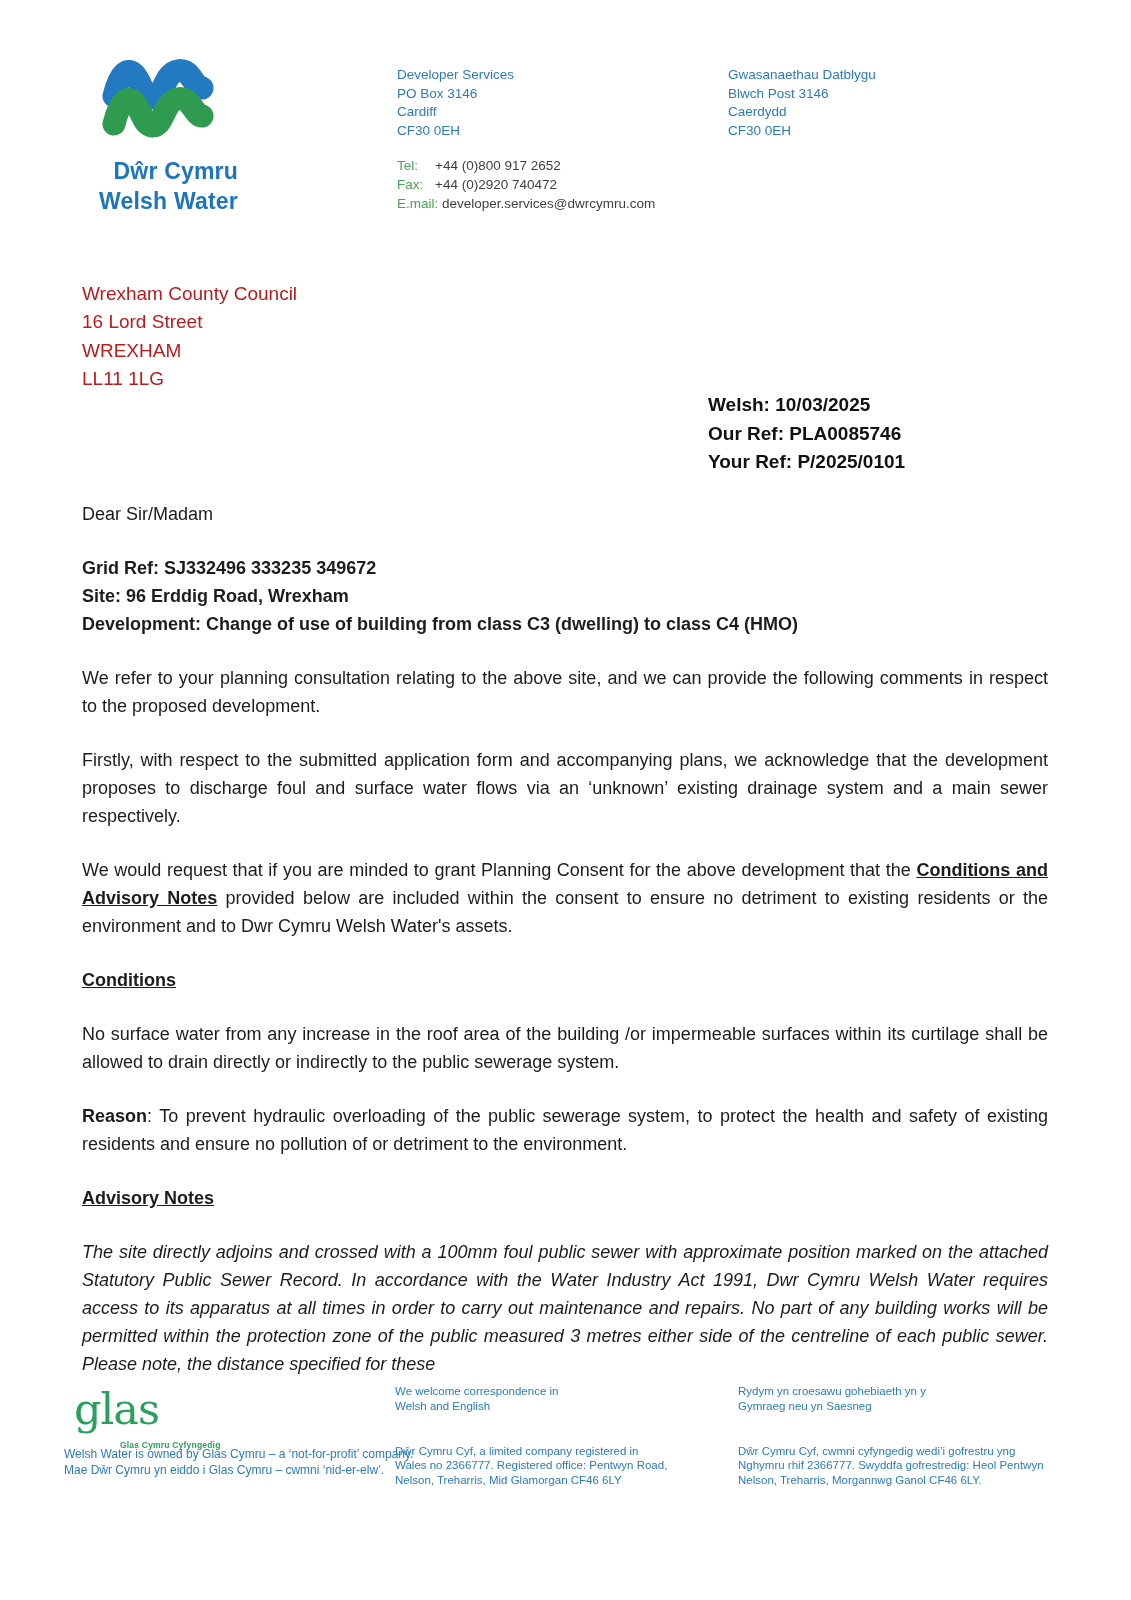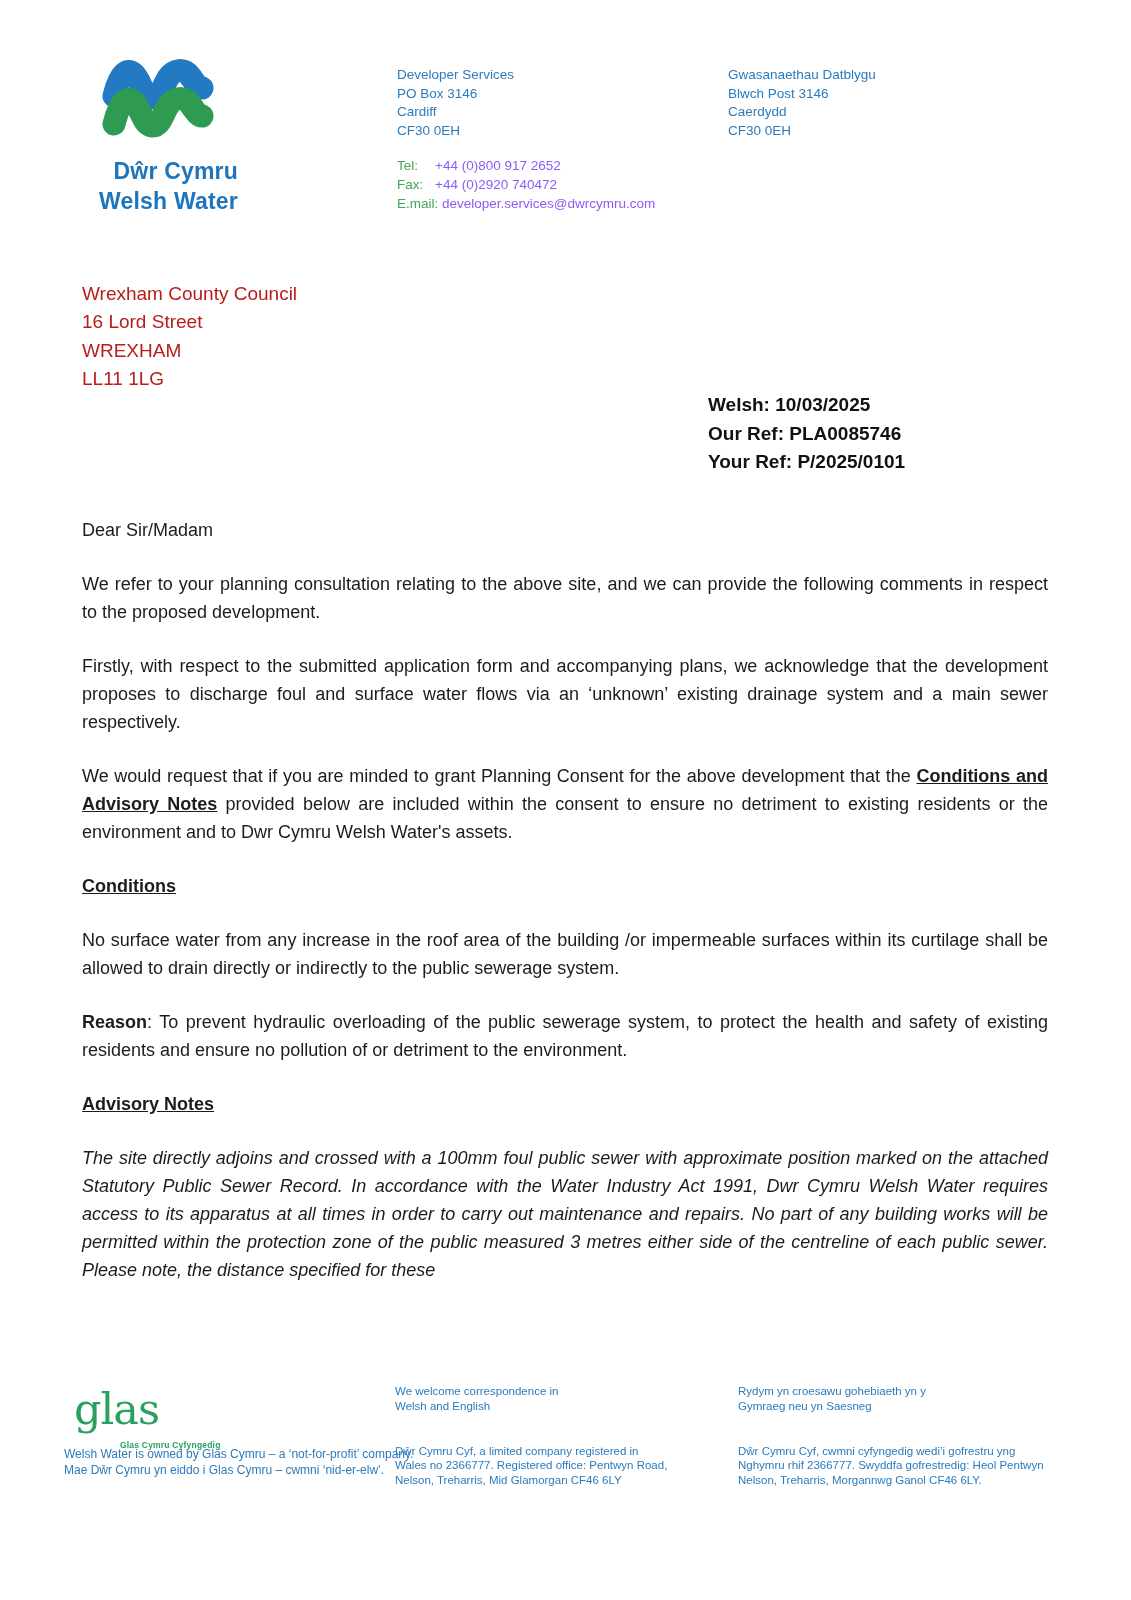--- a/index.html
+++ b/index.html
@@ -27,39 +27,39 @@
     letter-spacing: 0.2px;
   }
   .contact { position: absolute; top: 66px; font-size: 13.5px; line-height: 18.6px; color: #2b7bbd; }
   .contact-en { left: 397px; width: 300px; }
   .contact-cy { left: 728px; width: 300px; }
   .contact .addr { color: #2b7bbd; }
   .contact .lines2 { margin-top: 17px; }
   .contact .lbl { color: #43a556; }
   .contact .lbl-fixed { display: inline-block; width: 38px; }
   .contact-cy .lbl-fixed { width: 44px; }
-  .contact .val { color: #8b5cf6; }
+  .contact .val { color: #404040; }
 
   
   .recipient {
     position: absolute; left: 82px; top: 280px;
     font-size: 19px; line-height: 28.3px; color: #b91c1c;
   }
   .refs {
     position: absolute; left: 708px; top: 391px;
     font-size: 19px; line-height: 28.5px; font-weight: bold; color: #111;
   }
 
   
   .letter {
     position: absolute; left: 82px; top: 500px; width: 966px;
     font-size: 18px; line-height: 28px; color: #1c1c1c;
   }
   .letter .block { margin-top: 26px; }
-  .letter .first { margin-top: 16px; }
+  .letter .first { margin-top: 0; }
   .letter p.just { text-align: justify; }
   .bold { font-weight: bold; }
   .bu { font-weight: bold; text-decoration: underline; }
   .heading { font-weight: bold; text-decoration: underline; }
   .advisory { font-style: italic; text-align: justify; }
 
   
   .glas-logo {
     position: absolute; left: 74px; top: 1386px;
     font-family: "DejaVu Serif", serif;
@@ -120,20 +120,25 @@
 
   <div class="refs">
     <div><span>Welsh:</span> <span>10/03/2025</span></div>
     <div><span>Our Ref:</span> <span>PLA0085746</span></div>
     <div><span>Your Ref:</span> <span>P/2025/0101</span></div>
   </div>
 
   <div class="letter">
     <div class="first">Dear Sir/Madam</div>
 
+    <div class="block bold">
+      <div>Grid Ref: SJ332496 333235 349672</div>
+      <div>Site: 96 Erddig Road, Wrexham</div>
+      <div>Development: Change of use of building from class C3 (dwelling) to class C4 (HMO)</div>
+    </div>
 
     <p class="block just">We refer to your planning consultation relating to the above site, and we can provide the following comments in respect to the proposed development.</p>
 
     <p class="block just">Firstly, with respect to the submitted application form and accompanying plans, we acknowledge that the development proposes to discharge foul and surface water flows via an ‘unknown’ existing drainage system and a main sewer respectively.</p>
 
     <p class="block just"><span>We would request that if you are minded to grant Planning Consent for the above development that the </span><span class="bu">Conditions and Advisory Notes</span><span> provided below are included within the consent to ensure no detriment to existing residents or the environment and to Dwr Cymru Welsh Water's assets.</span></p>
 
     <div class="block"><span class="heading">Conditions</span></div>
 
     <p class="block just">No surface water from any increase in the roof area of the building /or impermeable surfaces within its curtilage shall be allowed to drain directly or indirectly to the public sewerage system.</p>

